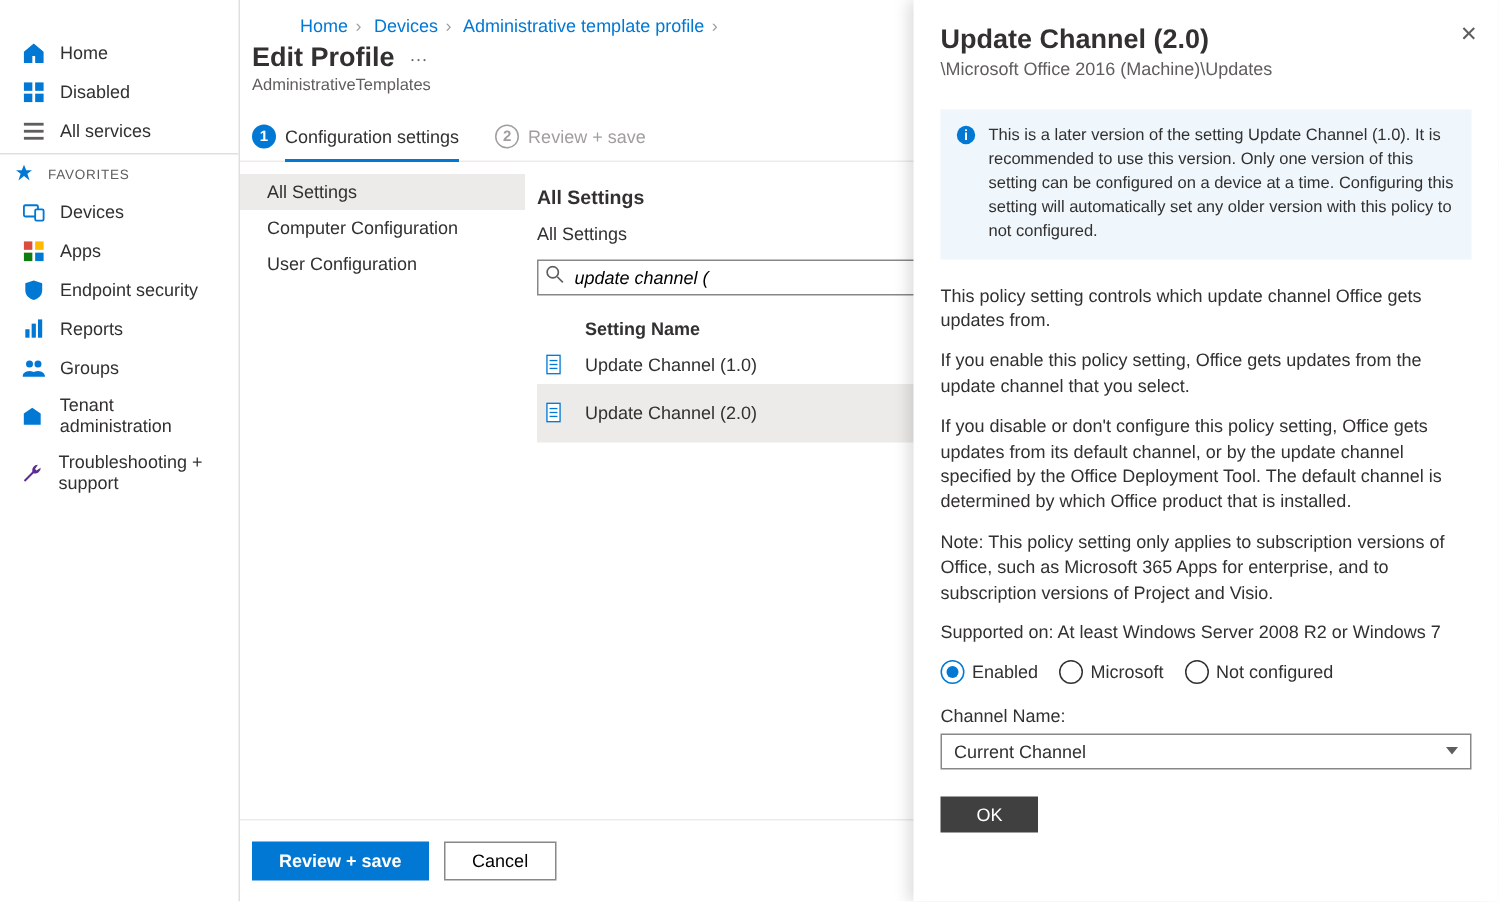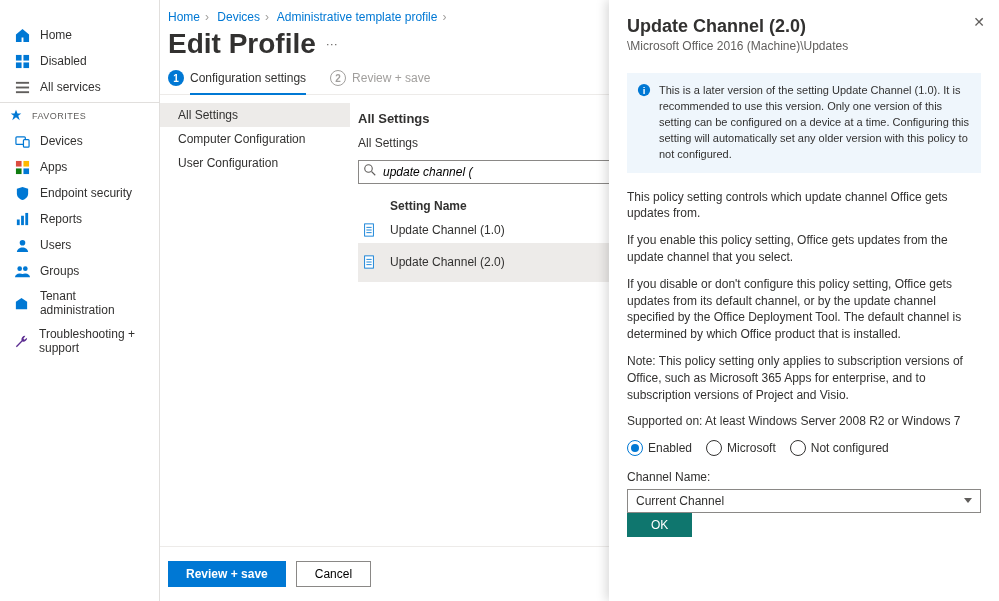--- a/index.html
+++ b/index.html
@@ -7,25 +7,25 @@
   
   
   .sidebar { position: absolute; left: 0; top: 0; width: 160px; height: 601px; border-right: 1px solid #e1dfdd; padding-top: 22px; overflow: hidden; }
   .sidebar-item { display: flex; align-items: center; padding: 5px 6px 5px 14px; cursor: pointer; color: #323130; font-size: 12px; }
   .sidebar-item .icon { width: 16px; height: 16px; margin-right: 10px; display: inline-flex; align-items: center; justify-content: center; }
   .favorites-header { display: flex; align-items: center; padding: 5px 6px 5px 10px; color: #605e5c; font-size: 9px; font-weight: 400; letter-spacing: 0.5px; border-top: 1px solid #e1dfdd; margin-top:2px; padding-top:6px }
   .favorites-header .icon { width: 14px; height:14px; margin-right:8px }
   
   
   .main { position: absolute; left: 160px; top: 0; right: 0; height: 601px; }
-  .breadcrumb { padding: 10px 0 0 8px; font-size: 12px; color: #605e5c; }
+  .breadcrumb { padding: 10px 0 0 8px; font-size: 12px; color: #605e5c; margin-left: 32px; }
   .breadcrumb a { color: #0078d4; text-decoration: none; cursor: pointer; }
   .breadcrumb .sep { color: #a19f9d; margin: 0 5px; }
   .page-header { padding: 4px 8px 2px 8px; display:flex; align-items:center }
-  .page-header h1 { font-size: 28px; font-weight: 600; color: #323130; }
+  .page-header h1 { font-size: 18px; font-weight: 600; color: #323130; }
   .page-header .more { margin-left:10px; color:#605e5c; font-size:12px; cursor:pointer }
   .subtitle { font-size: 11px; color: #605e5c; padding: 0 8px 12px 8px; }
   
   .steps { display: flex; padding: 8px 8px; border-bottom: 1px solid #edebe9; }
   .step { display: flex; align-items: center; margin-right: 24px; font-size: 12px; cursor:pointer }
   .step .badge { width: 16px; height: 16px; border-radius: 50%; background: #0078d4; color: #fff; display: inline-flex; align-items: center; justify-content: center; font-size: 10px; margin-right: 6px; font-weight:600 }
   .step.inactive { color: #a19f9d; }
   .step.inactive .badge { background: #fff; border: 1px solid #a19f9d; color: #a19f9d; }
   .step.active { color: #323130; }
   .step.active .label-under { border-bottom:2px solid #0078d4; padding-bottom:8px; margin-bottom:-10px }
@@ -67,21 +67,21 @@
   .info-box .info-icon { position:absolute; left:10px; top:10px; color:#0078d4 }
   .panel p { font-size:12px; margin:10px 0; line-height:1.4; color:#323130 }
   .radio-row { display:flex; gap:14px; margin:10px 0 14px 0 }
   .radio-opt { display:flex; align-items:center; gap:5px; font-size:12px; cursor:pointer }
   .radio-opt .r { width:16px; height:16px; border-radius:50%; border:1px solid #323130; display:inline-flex; align-items:center; justify-content:center }
   .radio-opt.selected .r { border-color:#0078d4; }
   .radio-opt.selected .r::after { content:""; width:8px; height:8px; border-radius:50%; background:#0078d4 }
   .field-label { font-size:12px; margin-bottom:5px; }
   .select-box { border:1px solid #8a8886; padding:4px 8px; font-size:12px; position:relative; cursor:pointer; }
   .select-box::after { content:""; position:absolute; right:8px; top:8px; border-left:4px solid transparent; border-right:4px solid transparent; border-top:5px solid #605e5c; }
-  .btn-ok { background:#0f766e; color:#fff; border:none; padding:5px 24px; font-size:12px; cursor:pointer }
+  .btn-ok { background:#404040; color:#fff; border:none; padding:5px 24px; font-size:12px; margin-top:18px; cursor:pointer }
 </style>
 </head>
 <body>
 
 <div class="sidebar">
   <div class="sidebar-item">
     <span class="icon">
         <svg width="15" height="15" viewBox="0 0 16 16">
           <path fill="#0078d4" d="M8 1l7 6v8H9v-5H7v5H1V7z"></path>
         </svg>
@@ -149,29 +149,20 @@
           <rect x="2" y="8" width="3" height="6" fill="#0078d4"></rect>
           <rect x="6.5" y="4" width="3" height="10" fill="#0078d4"></rect>
           <rect x="11" y="1" width="3" height="13" fill="#0078d4"></rect>
         </svg>
       </span>
     <span>Reports</span>
   </div>
   <div class="sidebar-item">
     <span class="icon">
         <svg width="15" height="15" viewBox="0 0 16 16">
-          <circle cx="8" cy="5" r="3" fill="#0078d4"></circle>
-          <path fill="#0078d4" d="M2 15c0-3 3-5 6-5s6 2 6 5z"></path>
-        </svg>
-      </span>
-    <span>Users</span>
-  </div>
-  <div class="sidebar-item">
-    <span class="icon">
-        <svg width="15" height="15" viewBox="0 0 16 16">
           <circle cx="5" cy="5" r="2.5" fill="#0078d4"></circle>
           <circle cx="11" cy="5" r="2.5" fill="#0078d4"></circle>
           <path fill="#0078d4" d="M0 14c0-2 2-4 5-4s5 2 5 4zm6 0c0-2 2-4 5-4s5 2 5 4z"></path>
         </svg>
       </span>
     <span>Groups</span>
   </div>
   <div class="sidebar-item">
     <span class="icon">
         <svg width="15" height="15" viewBox="0 0 16 16">
@@ -193,20 +184,21 @@
 <div class="main">
   <div class="breadcrumb">
     <a>Home</a><span class="sep">›</span>
     <a>Devices</a><span class="sep">›</span>
     <a>Administrative template profile</a><span class="sep">›</span>
   </div>
   <div class="page-header">
     <h1>Edit Profile</h1>
     <span class="more">···</span>
   </div>
+  <div class="subtitle">AdministrativeTemplates</div>
 
   <div class="steps">
     <div class="step active">
       <span class="badge">1</span>
       <span class="label-under">Configuration settings</span>
     </div>
     <div class="step inactive">
       <span class="badge">2</span>
       <span>Review + save</span>
     </div>

